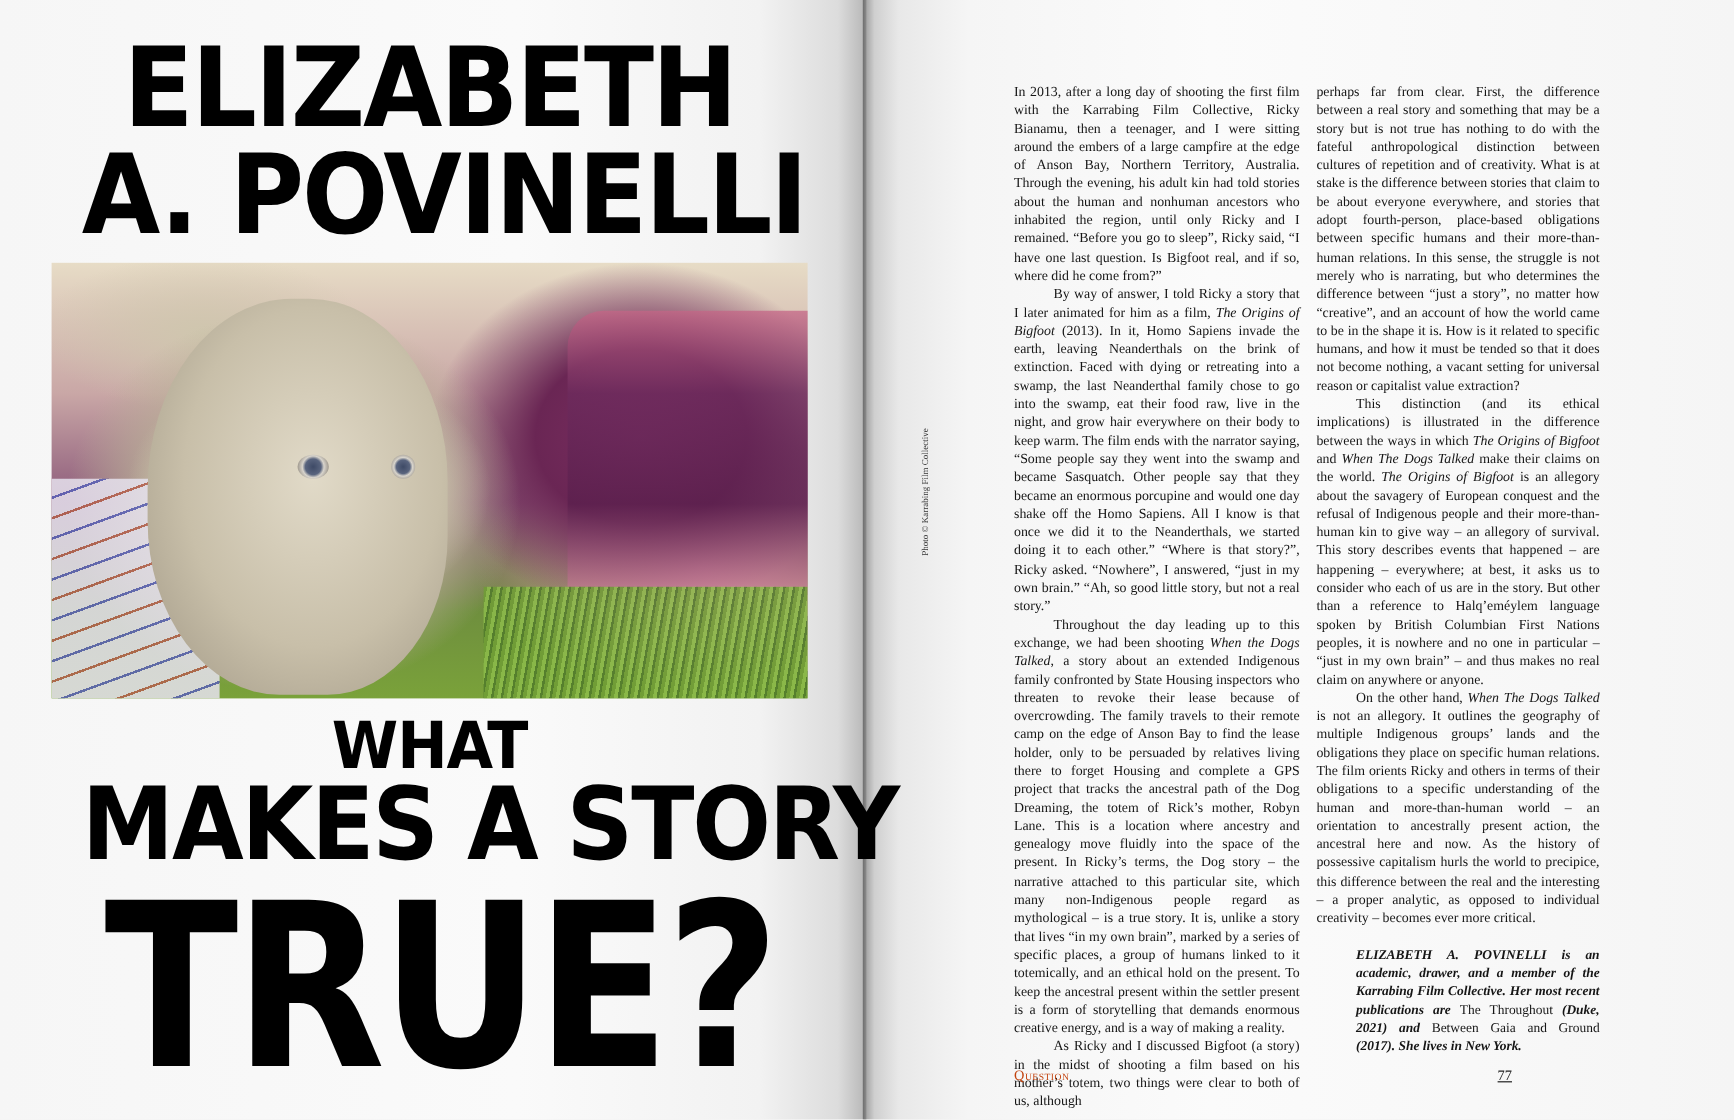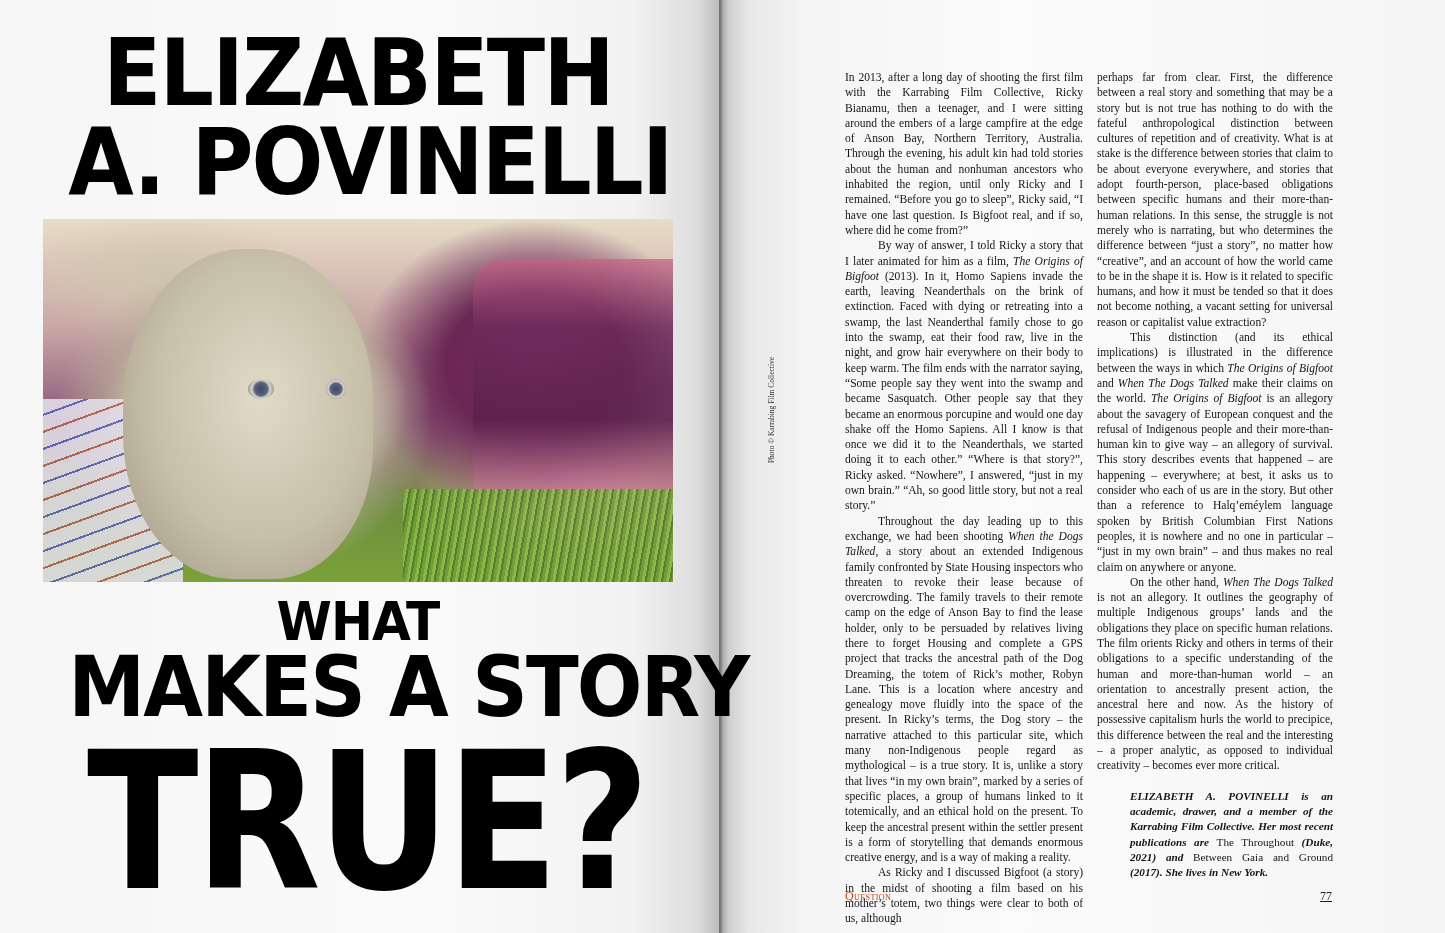--- a/index.html
+++ b/index.html
@@ -98,21 +98,21 @@
     margin-left: 33px !important;
     font-style: italic; font-weight: bold; font-size: 11.2px; line-height: 15.3px;
   }
   .bio .roman { font-style: normal; font-weight: normal; }
 
   .footer-section {
     position: absolute; left: 845px; top: 889px;
     font-size: 12px; font-variant: small-caps; letter-spacing: .4px; color: #c2410c;
   }
   .page-number {
-    position: absolute; left: 1320px; top: 889px; width: 22px; text-align: left;
+    position: absolute; left: 1238px; top: 889px; width: 22px; text-align: right;
     font-size: 12px; color: #222; text-decoration: underline;
   }
 </style>
 </head>
 <body>
 
 <div class="page-left"></div>
 <div class="page-right"></div>
 <div class="spine"></div>
 

